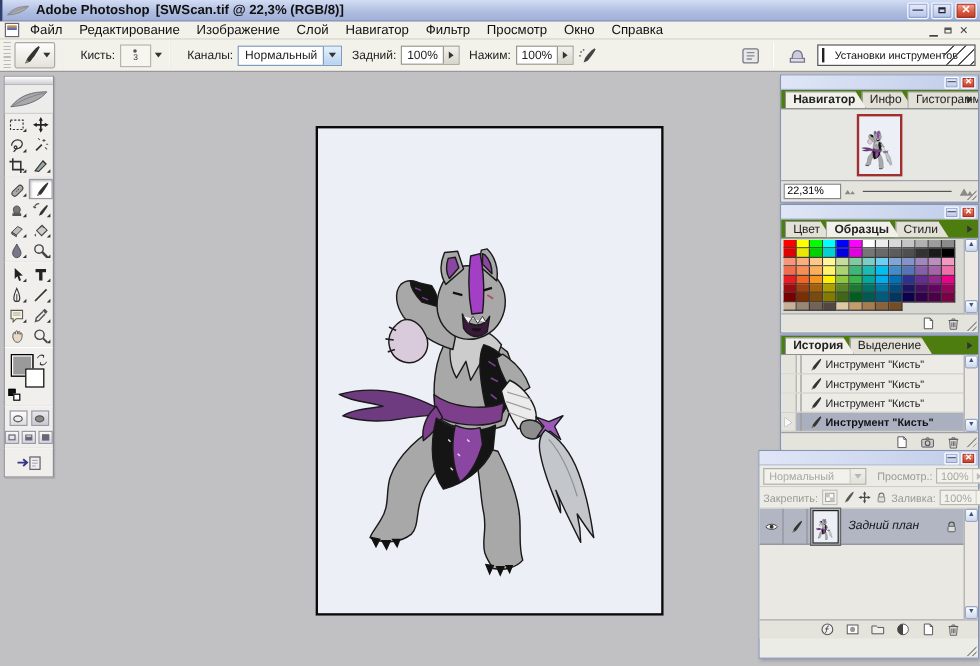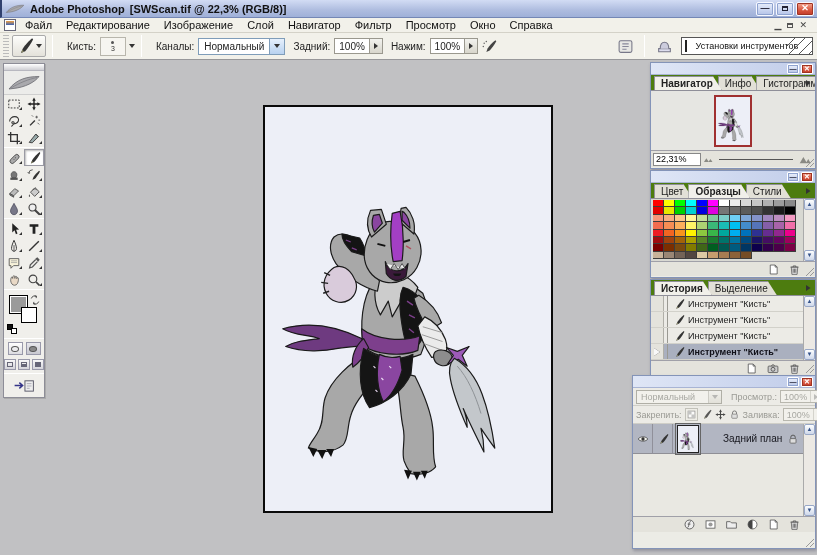--- a/index.html
+++ b/index.html
@@ -160,21 +160,21 @@
     display:flex;align-items:center;justify-content:center;opacity:.55;}
   .lnum{display:flex;align-items:center;border:1px solid #b8b7ae;background:#f2f1ec;height:13px;}
   .lnum .val{padding:0 3px;color:#a8a8a2;}
   .lnum .cbtn{width:11px;height:11px;border-left:1px solid #b8b7ae;display:flex;align-items:center;justify-content:center;opacity:.5;}
   .lockbox{width:14px;height:13px;border:1px solid #b8b7ae;background:#f0efe9;display:flex;
     align-items:center;justify-content:center;opacity:.8;}
   #layer-list{position:relative;height:92px;background:#e9e8e2;}
   #layer-row{height:30px;background:#b2b6c2;display:flex;align-items:center;border-bottom:1px solid #8f8f96;}
   .lwell{width:20px;height:30px;border-right:1px solid #90909a;display:flex;align-items:center;justify-content:center;}
   #layer-thumb{width:22px;height:28px;background:#edeff7;border:1px solid #222;margin:0 4px;display:flex;outline:1px solid #666;outline-offset:1px;}
-  #layer-name{font-size:10px;color:#15151c;flex:1;margin-left:20px;}
+  #layer-name{font-size:10px;font-style:italic;color:#15151c;flex:1;margin-left:4px;}
   #layer-lockicon{margin-right:16px;}
   #layer-list .vscroll{height:92px;}
   #lay-bottom{height:16px;}
 
   .ic{display:block;}
 </style>
 </head>
 <body>
 
 <svg width="0" height="0" style="position:absolute">

